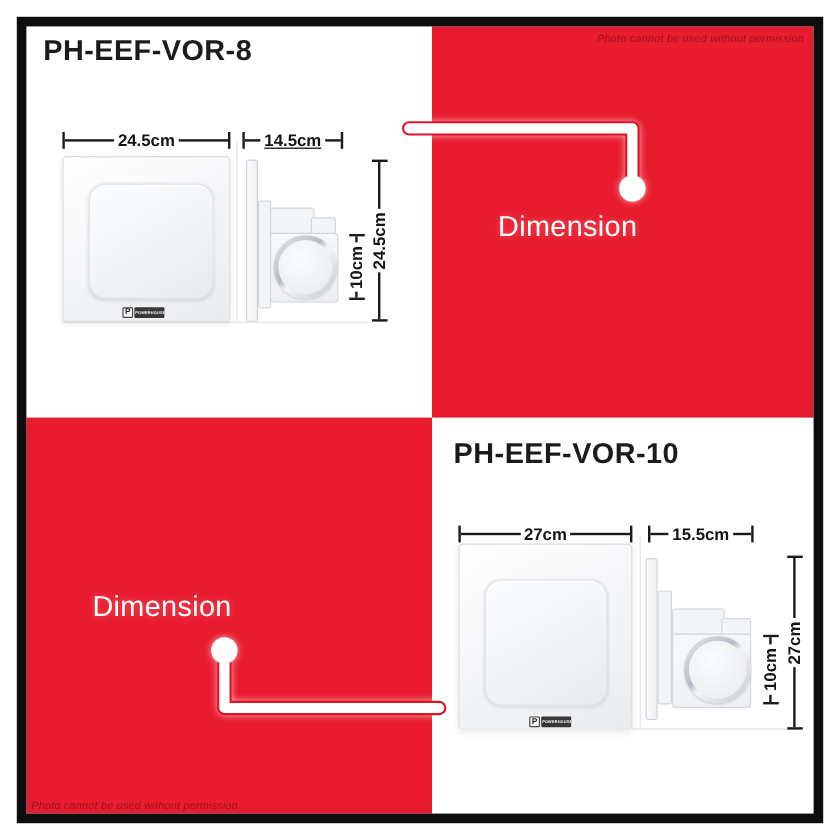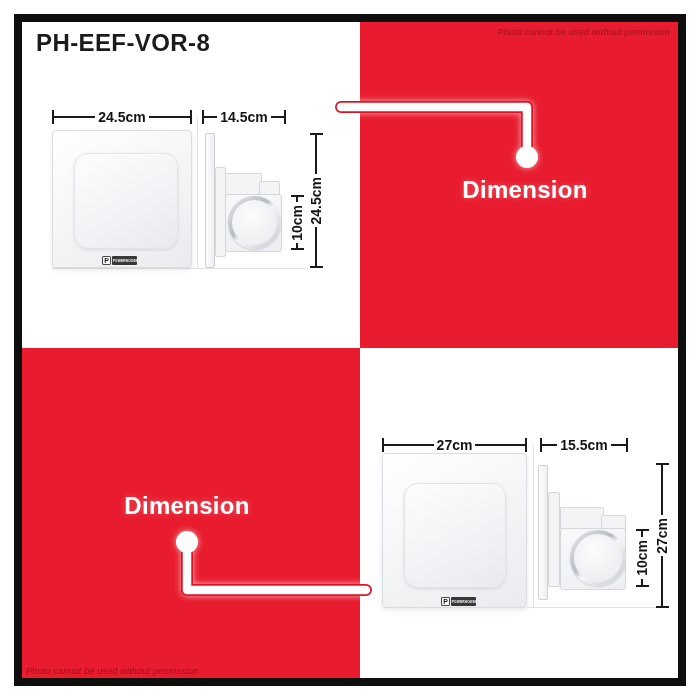--- a/index.html
+++ b/index.html
@@ -90,22 +90,22 @@
     background:radial-gradient(circle at 40% 35%,#fbfcfd,#edeff2 70%,#e3e5e9);
   }
 
   
   .connectors{position:absolute;left:0;top:0;pointer-events:none;}
   .c-out{fill:none;stroke:var(--red-outline);stroke-width:12;stroke-linecap:round;stroke-linejoin:round;}
   .c-in{fill:none;stroke:#ffffff;stroke-width:8.5;stroke-linecap:round;stroke-linejoin:round;}
   .c-dot{fill:#ffffff;}
   .glow{filter:drop-shadow(0 0 3px rgba(255,255,255,.65));}
   .callout-label{
-    position:absolute;width:220px;text-align:center;color:#ffffff;
-    font-size:24px;font-weight:700;letter-spacing:.3px;
+    position:absolute;width:220px;text-align:left;color:#ffffff;
+    font-size:24px;font-weight:400;letter-spacing:.3px;
     text-shadow:0 0 6px rgba(255,255,255,.25);
   }
 </style>
 </head>
 <body>
 
 <div id="canvas">
 
   <div class="quad-red q-tr"></div>
   <div class="quad-red q-bl"></div>
@@ -118,21 +118,21 @@
   <div class="page-title" style="left:36px;top:29px;">PH-EEF-VOR-8</div>
 
   <div class="dimh" style="left:52px;top:109px;width:140px;">
     <div class="tick"></div>
       <div class="line"></div>
     <div class="lab">24.5cm</div>
     <div class="line"></div>
       <div class="tick"></div>
   </div>
 
-  <div class="dimh" style="left:202px;top:109px;width:84px;">
+  <div class="dimh" style="left:202px;top:109px;width:84px;text-decoration:underline;">
     <div class="tick"></div>
       <div class="line"></div>
     <div class="lab">14.5cm</div>
     <div class="line"></div>
       <div class="tick"></div>
   </div>
 
   <div class="ext" style="left:52px;top:268px;width:256px;height:1px;"></div>
   <div class="ext" style="left:197px;top:118px;width:1px;height:150px;"></div>
 
@@ -164,20 +164,21 @@
   </div>
 
   <div class="dimv" style="left:308px;top:133px;height:135px;">
     <div class="tick"></div>
       <div class="line"></div>
     <div class="lab">24.5cm</div>
     <div class="line"></div>
       <div class="tick"></div>
   </div>
 
+  <div class="page-title" style="left:378px;top:365px;">PH-EEF-VOR-10</div>
 
   <div class="dimh" style="left:382px;top:437px;width:145px;">
     <div class="tick"></div>
       <div class="line"></div>
     <div class="lab">27cm</div>
     <div class="line"></div>
       <div class="tick"></div>
   </div>
   <div class="dimh" style="left:540px;top:437px;width:88px;">
     <div class="tick"></div>

